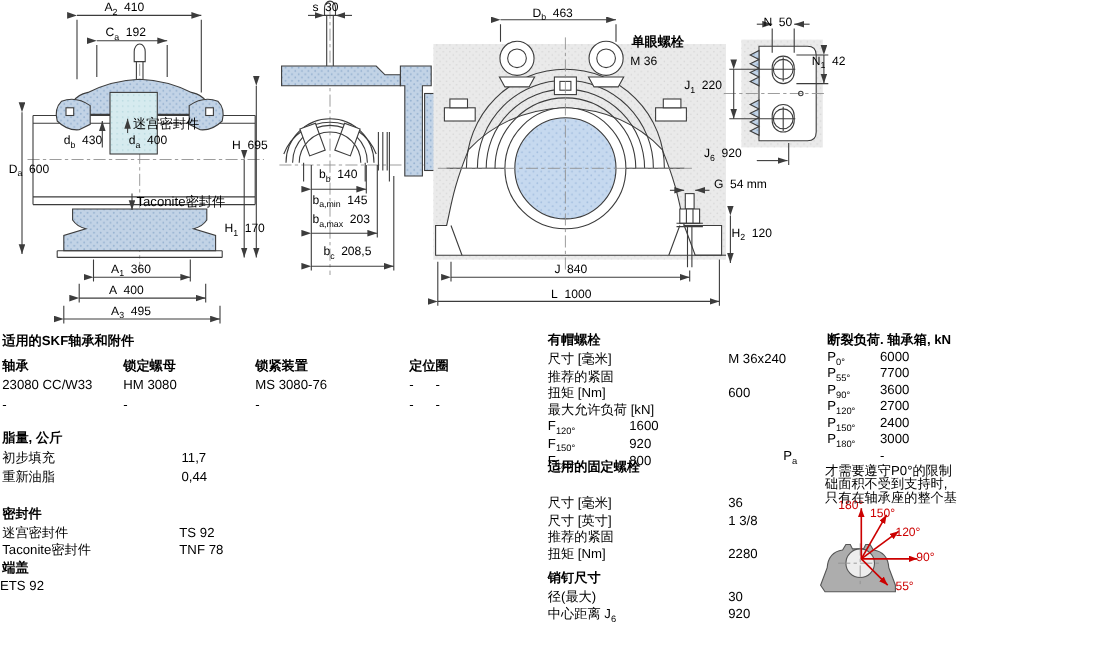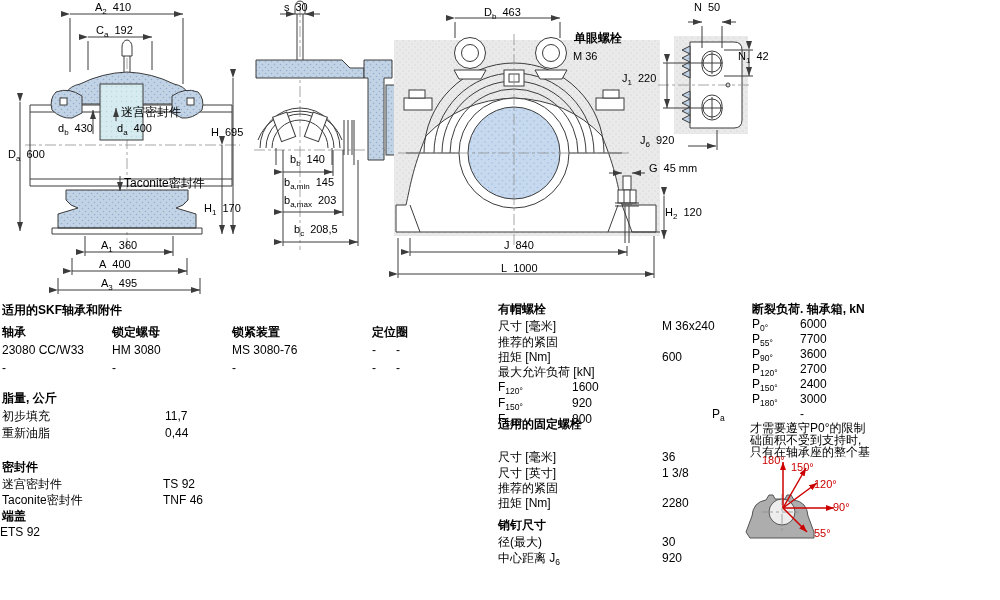--- a/index.html
+++ b/index.html
@@ -211,24 +211,24 @@
   <span class="lbl" style="left:290px;top:153px"><span>b</span><sub>b</sub><span class="v">140</span></span>
   <span class="lbl" style="left:284px;top:176px"><span>b</span><sub>a,min</sub><span class="v">145</span></span>
   <span class="lbl" style="left:284px;top:194px"><span>b</span><sub>a,max</sub><span class="v">203</span></span>
   <span class="lbl" style="left:294px;top:223px"><span>b</span><sub>c</sub><span class="v">208,5</span></span>
 
   <span class="lbl" style="left:484px;top:6px"><span>D</span><sub>b</sub><span class="v">463</span></span>
   <span class="lbl cjk b" style="left:574px;top:32px">单眼螺栓</span>
   <span class="lbl" style="left:573px;top:50px">M 36</span>
   <span class="lbl" style="left:504px;top:239px"><span>J</span><sub></sub><span class="v">840</span></span>
   <span class="lbl" style="left:501px;top:262px"><span>L</span><sub></sub><span class="v">1000</span></span>
-  <span class="lbl" style="left:649px;top:162px"><span>G</span><sub></sub><span class="v">45 mm</span></span>
+  <span class="lbl" style="left:649px;top:162px"><span>G</span><sub></sub><span class="v">54 mm</span></span>
   <span class="lbl" style="left:665px;top:206px"><span>H</span><sub>2</sub><span class="v">120</span></span>
 
-  <span class="lbl" style="left:694px;top:1px"><span>N</span><sub></sub><span class="v">50</span></span>
+  <span class="lbl" style="left:694px;top:15px"><span>N</span><sub></sub><span class="v">50</span></span>
   <span class="lbl" style="left:738px;top:50px"><span>N</span><sub>1</sub><span class="v">42</span></span>
   <span class="lbl" style="left:622px;top:72px"><span>J</span><sub>1</sub><span class="v">220</span></span>
   <span class="lbl" style="left:640px;top:134px"><span>J</span><sub>6</sub><span class="v">920</span></span>
 
   <span class="red-t" style="left:762px;top:454px">180°</span>
   <span class="red-t" style="left:791px;top:461px">150°</span>
   <span class="red-t" style="left:814px;top:478px">120°</span>
   <span class="red-t" style="left:833px;top:501px">90°</span>
   <span class="red-t" style="left:814px;top:527px">55°</span>
 
@@ -251,21 +251,21 @@
   <span class="t b" style="left:2px;top:392px">脂量, 公斤</span>
   <span class="t" style="left:2px;top:410px">初步填充</span>
   <span class="t" style="left:165px;top:410px">11,7</span>
   <span class="t" style="left:2px;top:427px">重新油脂</span>
   <span class="t" style="left:165px;top:427px">0,44</span>
 
   <span class="t b" style="left:2px;top:461px">密封件</span>
   <span class="t" style="left:2px;top:478px">迷宫密封件</span>
   <span class="t" style="left:163px;top:478px">TS 92</span>
   <span class="t" style="left:2px;top:494px">Taconite密封件</span>
-  <span class="t" style="left:163px;top:494px">TNF 46</span>
+  <span class="t" style="left:163px;top:494px">TNF 78</span>
 
   <span class="t b" style="left:2px;top:510px">端盖</span>
   <span class="t" style="left:0px;top:526px">ETS 92</span>
 
   <span class="t b" style="left:498px;top:303px">有帽螺栓</span>
   <span class="t" style="left:498px;top:320px">尺寸 [毫米]</span>
   <span class="t" style="left:662px;top:320px">M 36x240</span>
   <span class="t" style="left:498px;top:336px">推荐的紧固</span>
   <span class="t" style="left:498px;top:351px">扭矩 [Nm]</span>
   <span class="t" style="left:662px;top:351px">600</span>

